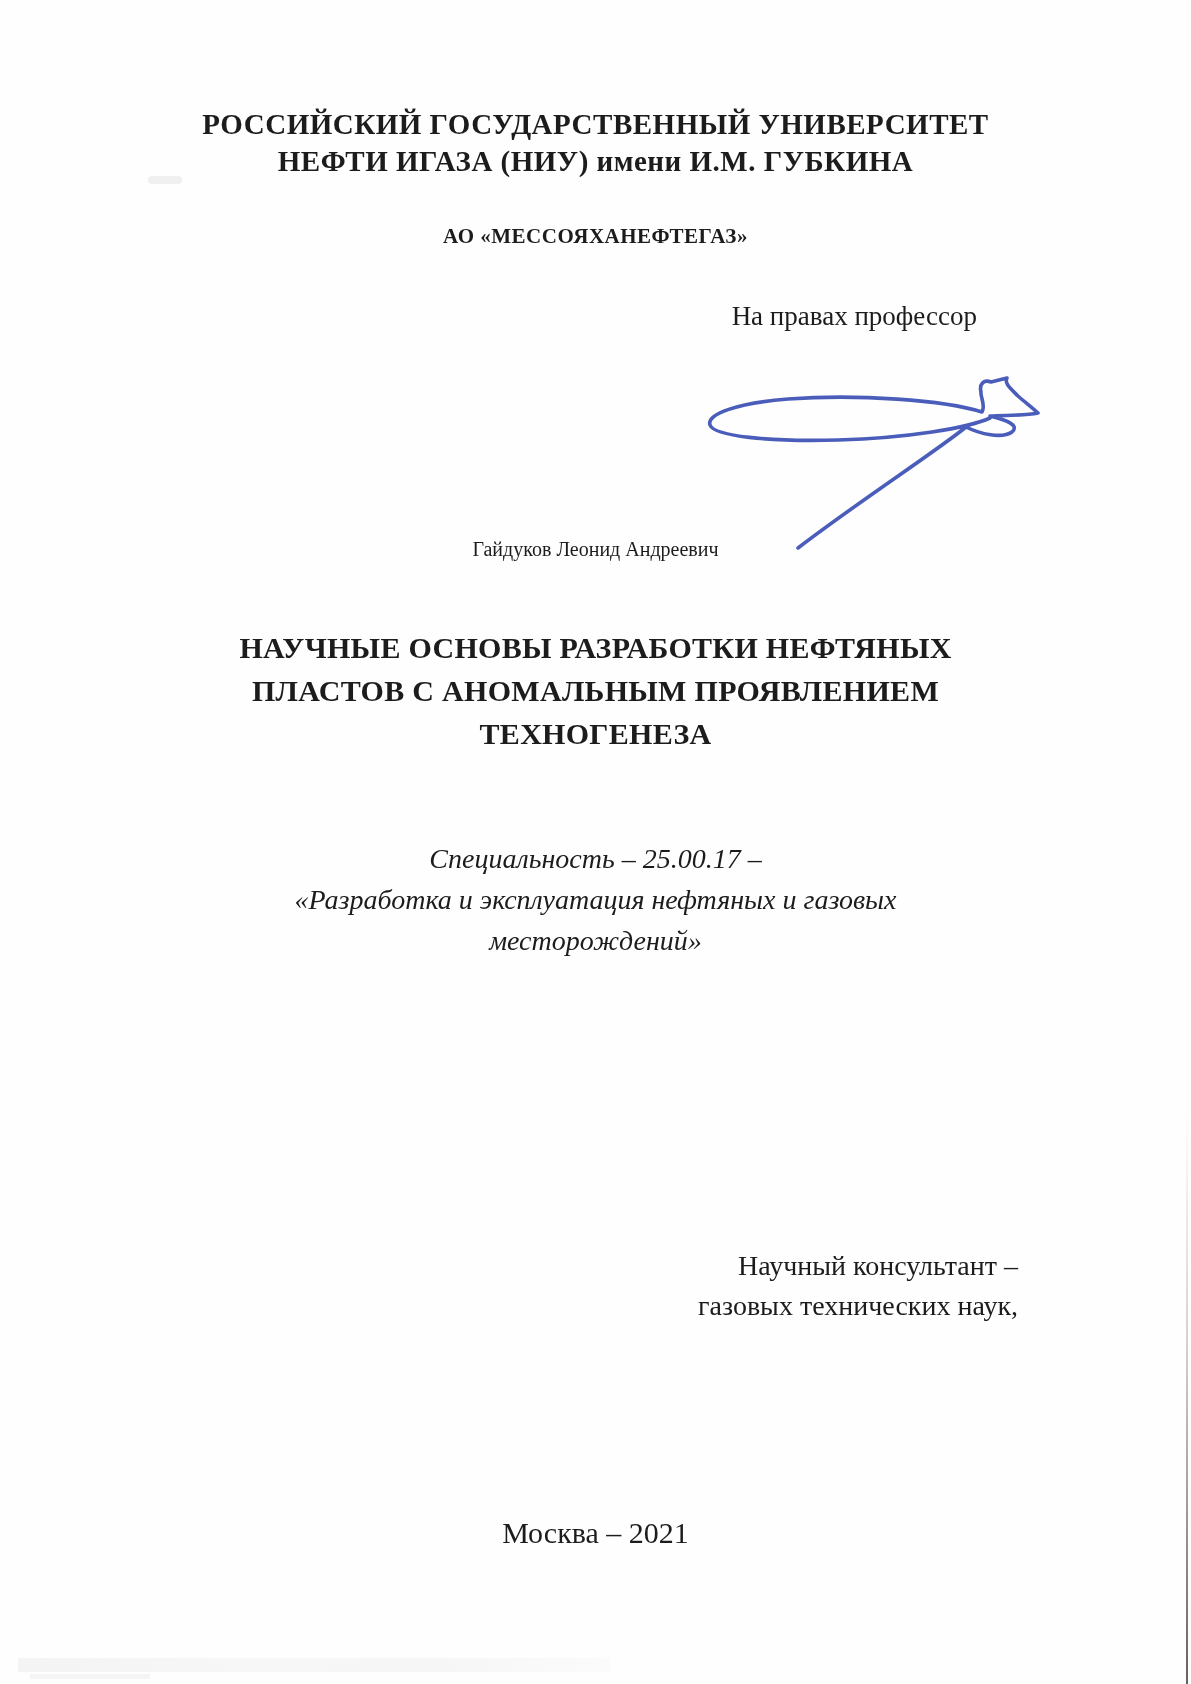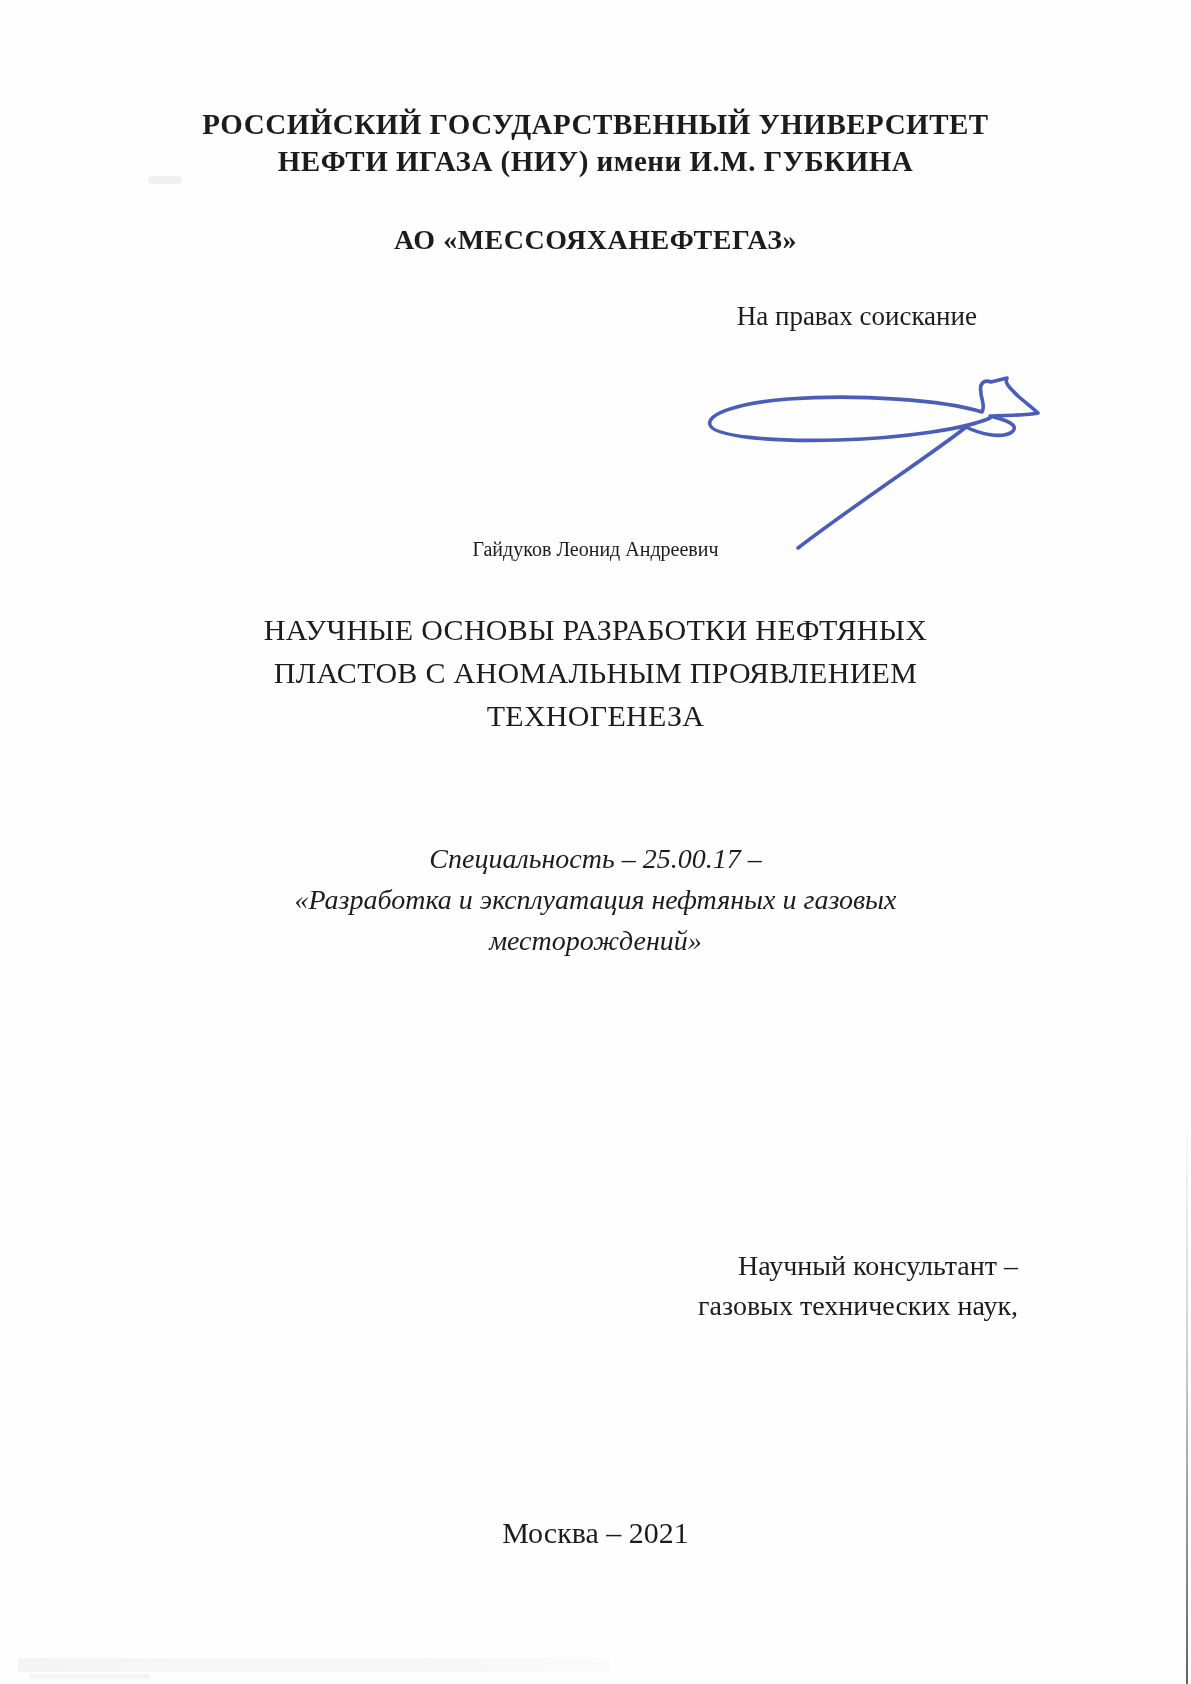--- a/index.html
+++ b/index.html
@@ -23,41 +23,41 @@
   .university {
     top: 106px;
     font-weight: bold;
     font-size: 29px;
     line-height: 37px;
     letter-spacing: 0.5px;
   }
   .org {
     top: 224px;
     font-weight: bold;
-    font-size: 28px;
+    font-size: 21px;
     letter-spacing: 0.5px;
   }
   .manuscript {
     top: 301px;
     right: 214px;
     font-size: 27px;
   }
   .signature-wrap {
     top: 352px;
     left: 638px;
     width: 420px;
     height: 205px;
   }
   .author {
     top: 538px;
     font-size: 20px;
   }
   .title {
-    top: 608px;
-    font-weight: normal;
+    top: 626px;
+    font-weight: bold;
     font-size: 30px;
     line-height: 43px;
     letter-spacing: 0.3px;
   }
   .specialty {
     top: 838px;
     font-size: 28px;
     line-height: 41px;
     font-style: italic;
   }
@@ -115,21 +115,21 @@
 
 <div class="page">
 
   <div class="abs center university">
     <div>РОССИЙСКИЙ ГОСУДАРСТВЕННЫЙ УНИВЕРСИТЕТ</div>
     <div>НЕФТИ ИГАЗА (НИУ) имени И.М. ГУБКИНА</div>
   </div>
 
   <div class="abs center org">АО «МЕССОЯХАНЕФТЕГАЗ»</div>
 
-  <div class="abs manuscript">На правах соискание</div>
+  <div class="abs manuscript">На правах профессор</div>
 
   <div class="abs signature-wrap">
     <svg width="420" height="205" viewBox="0 0 420 205">
       <path d="M 352 66
                C 330 76, 270 86, 200 88
                C 130 90, 76 84, 72 73
                C 68 62, 100 51, 150 47
                C 220 42, 306 48, 344 60
                C 348 54, 342 44, 343 40
                C 341 32, 346 27, 353 30

